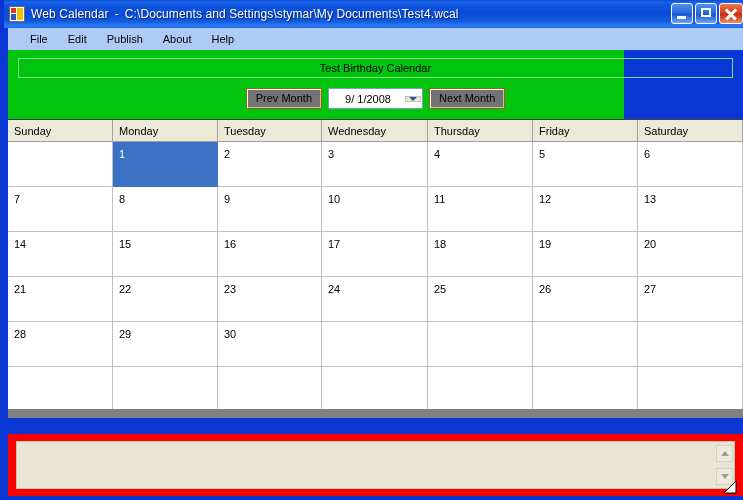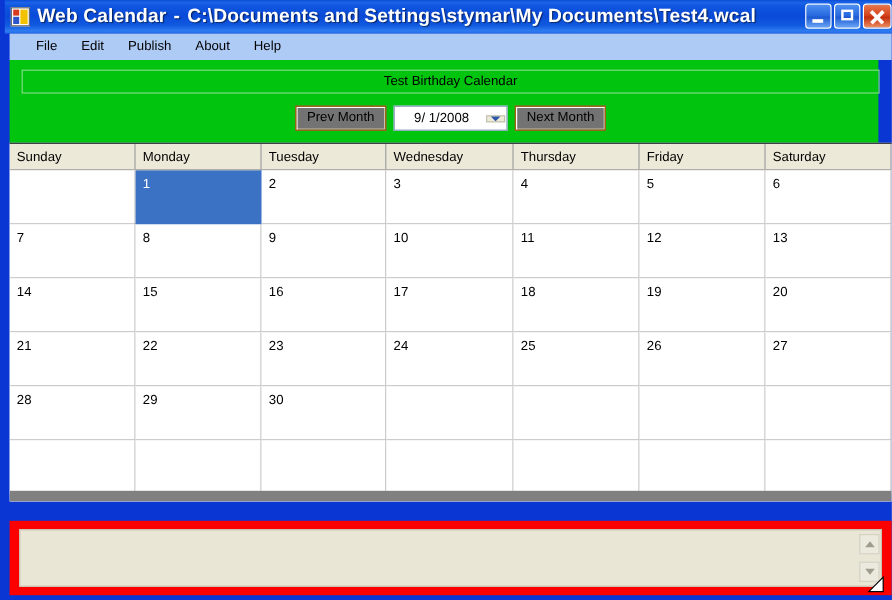--- a/index.html
+++ b/index.html
@@ -59,22 +59,22 @@
   }
   #app-icon i {
     position: absolute;
     display: block;
   }
   #app-icon .sq-red   { left: 1px;  top: 1px;  width: 5px; height: 5px; background: #d83a1e; }
   #app-icon .sq-blue  { left: 1px;  top: 7px;  width: 5px; height: 6px; background: #2b55c8; }
   #app-icon .sq-yel   { left: 7px;  top: 1px;  width: 6px; height: 12px; background: #f2c200; }
   .title-text {
     color: #ffffff;
-    font-size: 16px;
-    font-weight: bold;
+    font-size: 12px;
+    font-weight: normal;
     white-space: nowrap;
     text-shadow: 1px 1px 1px rgba(0,0,0,0.55);
     letter-spacing: 0.1px;
   }
   #title-sep { margin: 0 6px; }
   #window-buttons {
     position: absolute;
     right: 4px; top: 3px;
     display: flex;
     gap: 2px;
@@ -135,21 +135,21 @@
     font-size: 11px;
     padding: 2px 10px;
     cursor: default;
     white-space: nowrap;
   }
 
   
   #green-panel {
     position: absolute;
     left: 4px; top: 50px;
-    width: 724px;
+    width: 616px;
     height: 69px;
     background: #00c40d;
     box-sizing: border-box;
     padding-left: 12px;
   }
   #calendar-title {
     position: absolute;
     left: 10px; top: 8px;
     width: 715px;
     height: 20px;

